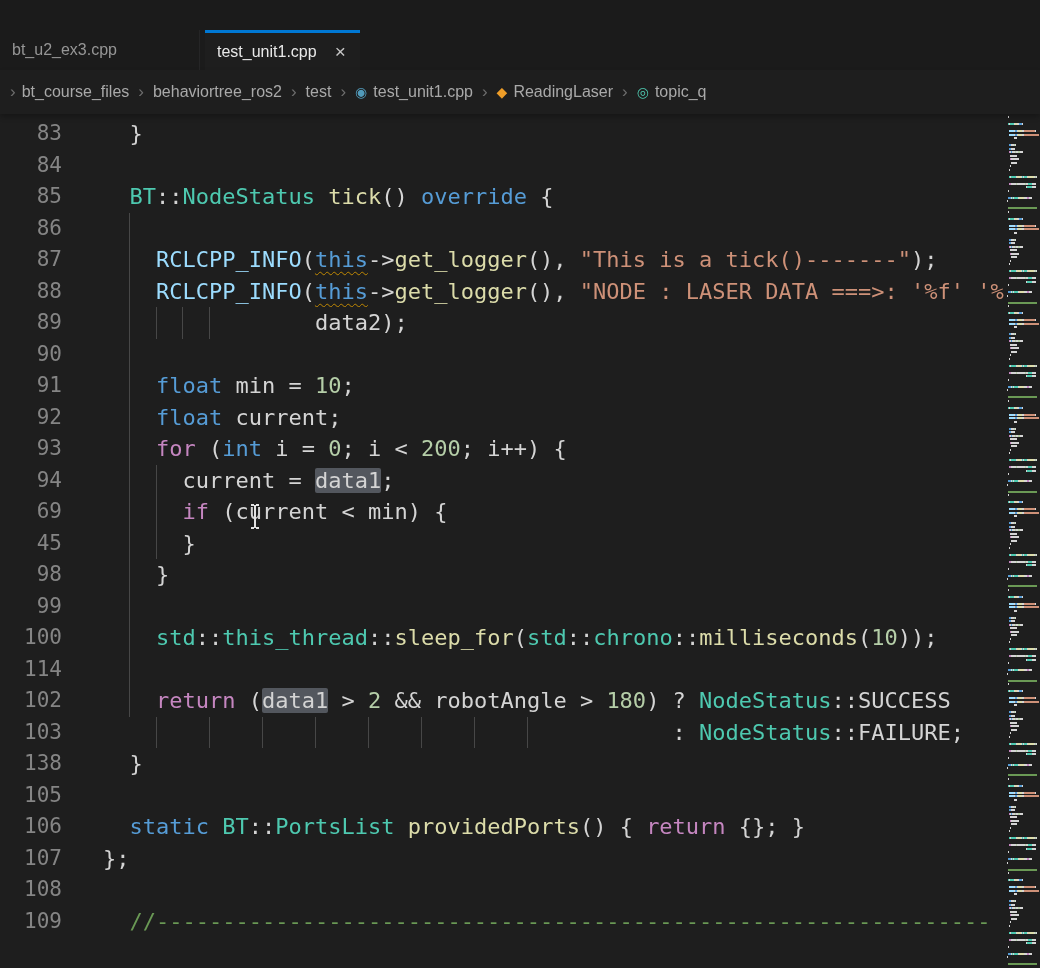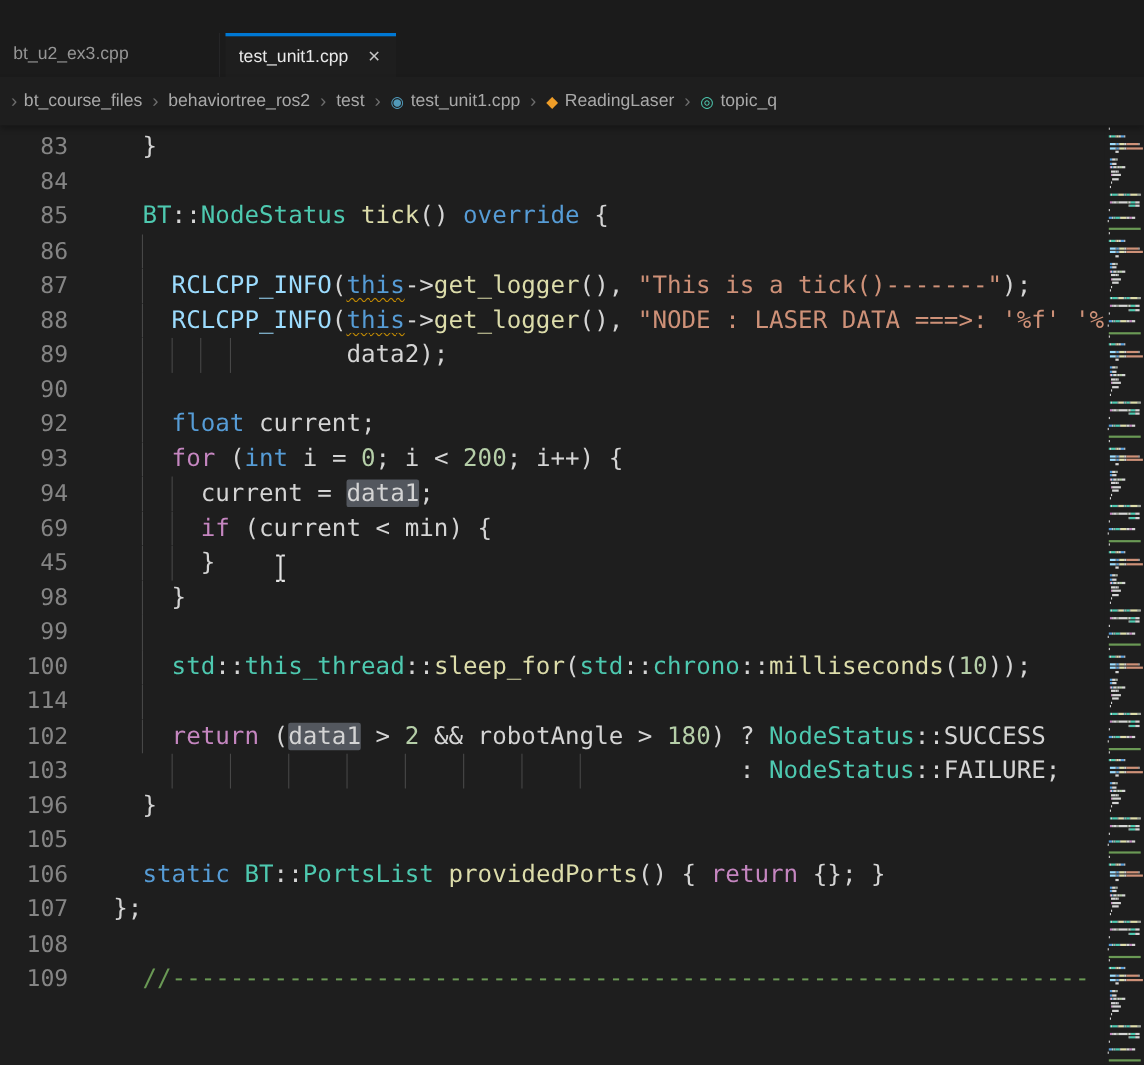--- a/index.html
+++ b/index.html
@@ -96,32 +96,33 @@
   <div id="editor">
     <div id="code-lines">
         <div class="line"><div class="ln">83</div><div class="lc"><span>  <span style="color: rgb(212, 212, 212);">}</span></span></div></div>
         <div class="line"><div class="ln">84</div><div class="lc"><span></span></div></div>
         <div class="line"><div class="ln">85</div><div class="lc"><span>  <span style="color: rgb(78, 201, 176);">BT</span><span style="color: rgb(212, 212, 212);">::</span><span style="color: rgb(78, 201, 176);">NodeStatus</span><span style="color: rgb(212, 212, 212);"> </span><span style="color: rgb(220, 220, 170);">tick</span><span style="color: rgb(212, 212, 212);">() </span><span style="color: rgb(86, 156, 214);">override</span><span style="color: rgb(212, 212, 212);"> {</span></span></div></div>
         <div class="line"><div class="ln">86</div><div class="lc"><span class="iguide" style="left: calc(2ch + 41px);"></span><span></span></div></div>
         <div class="line"><div class="ln">87</div><div class="lc"><span class="iguide" style="left: calc(2ch + 41px);"></span><span>    <span style="color: rgb(156, 220, 254);">RCLCPP_INFO</span><span style="color: rgb(212, 212, 212);">(</span><span class="sq" style="color: rgb(86, 156, 214);">this</span><span style="color: rgb(212, 212, 212);">-&gt;</span><span style="color: rgb(220, 220, 170);">get_logger</span><span style="color: rgb(212, 212, 212);">(), </span><span style="color: rgb(206, 145, 120);">"This is a tick()-------"</span><span style="color: rgb(212, 212, 212);">);</span></span></div></div>
         <div class="line"><div class="ln">88</div><div class="lc"><span class="iguide" style="left: calc(2ch + 41px);"></span><span>    <span style="color: rgb(156, 220, 254);">RCLCPP_INFO</span><span style="color: rgb(212, 212, 212);">(</span><span class="sq" style="color: rgb(86, 156, 214);">this</span><span style="color: rgb(212, 212, 212);">-&gt;</span><span style="color: rgb(220, 220, 170);">get_logger</span><span style="color: rgb(212, 212, 212);">(), </span><span style="color: rgb(206, 145, 120);">"NODE : LASER DATA ===&gt;: '%f' '%f'</span></span></div></div>
         <div class="line"><div class="ln">89</div><div class="lc"><span class="iguide" style="left: calc(2ch + 41px);"></span><span class="iguide" style="left: calc(4ch + 41px);"></span><span class="iguide" style="left: calc(6ch + 41px);"></span><span class="iguide" style="left: calc(8ch + 41px);"></span><span>                <span style="color: rgb(212, 212, 212);">data2);</span></span></div></div>
         <div class="line"><div class="ln">90</div><div class="lc"><span class="iguide" style="left: calc(2ch + 41px);"></span><span></span></div></div>
+        <div class="line"><div class="ln">91</div><div class="lc"><span class="iguide" style="left: calc(2ch + 41px);"></span><span>    <span style="color: rgb(86, 156, 214);">float</span><span style="color: rgb(212, 212, 212);"> min = </span><span style="color: rgb(181, 206, 168);">10</span><span style="color: rgb(212, 212, 212);">;</span></span></div></div>
         <div class="line"><div class="ln">92</div><div class="lc"><span class="iguide" style="left: calc(2ch + 41px);"></span><span>    <span style="color: rgb(86, 156, 214);">float</span><span style="color: rgb(212, 212, 212);"> current;</span></span></div></div>
         <div class="line"><div class="ln">93</div><div class="lc"><span class="iguide" style="left: calc(2ch + 41px);"></span><span>    <span style="color: rgb(197, 134, 192);">for</span><span style="color: rgb(212, 212, 212);"> (</span><span style="color: rgb(86, 156, 214);">int</span><span style="color: rgb(212, 212, 212);"> i = </span><span style="color: rgb(181, 206, 168);">0</span><span style="color: rgb(212, 212, 212);">; i &lt; </span><span style="color: rgb(181, 206, 168);">200</span><span style="color: rgb(212, 212, 212);">; i++) {</span></span></div></div>
         <div class="line"><div class="ln">94</div><div class="lc"><span class="iguide" style="left: calc(2ch + 41px);"></span><span class="iguide" style="left: calc(4ch + 41px);"></span><span>      <span style="color: rgb(212, 212, 212);">current = </span><span class="hl" style="color: rgb(212, 212, 212);">data1</span><span style="color: rgb(212, 212, 212);">;</span></span></div></div>
         <div class="line"><div class="ln">69</div><div class="lc"><span class="iguide" style="left: calc(2ch + 41px);"></span><span class="iguide" style="left: calc(4ch + 41px);"></span><span>      <span style="color: rgb(197, 134, 192);">if</span><span style="color: rgb(212, 212, 212);"> (current &lt; min) {</span></span></div></div>
         <div class="line"><div class="ln">45</div><div class="lc"><span class="iguide" style="left: calc(2ch + 41px);"></span><span class="iguide" style="left: calc(4ch + 41px);"></span><span>      <span style="color: rgb(212, 212, 212);">}</span></span></div></div>
         <div class="line"><div class="ln">98</div><div class="lc"><span class="iguide" style="left: calc(2ch + 41px);"></span><span>    <span style="color: rgb(212, 212, 212);">}</span></span></div></div>
         <div class="line"><div class="ln">99</div><div class="lc"><span class="iguide" style="left: calc(2ch + 41px);"></span><span></span></div></div>
         <div class="line"><div class="ln">100</div><div class="lc"><span class="iguide" style="left: calc(2ch + 41px);"></span><span>    <span style="color: rgb(78, 201, 176);">std</span><span style="color: rgb(212, 212, 212);">::</span><span style="color: rgb(78, 201, 176);">this_thread</span><span style="color: rgb(212, 212, 212);">::</span><span style="color: rgb(220, 220, 170);">sleep_for</span><span style="color: rgb(212, 212, 212);">(</span><span style="color: rgb(78, 201, 176);">std</span><span style="color: rgb(212, 212, 212);">::</span><span style="color: rgb(78, 201, 176);">chrono</span><span style="color: rgb(212, 212, 212);">::</span><span style="color: rgb(220, 220, 170);">milliseconds</span><span style="color: rgb(212, 212, 212);">(</span><span style="color: rgb(181, 206, 168);">10</span><span style="color: rgb(212, 212, 212);">));</span></span></div></div>
         <div class="line"><div class="ln">114</div><div class="lc"><span class="iguide" style="left: calc(2ch + 41px);"></span><span></span></div></div>
         <div class="line"><div class="ln">102</div><div class="lc"><span class="iguide" style="left: calc(2ch + 41px);"></span><span>    <span style="color: rgb(197, 134, 192);">return</span><span style="color: rgb(212, 212, 212);"> (</span><span class="hl" style="color: rgb(212, 212, 212);">data1</span><span style="color: rgb(212, 212, 212);"> &gt; </span><span style="color: rgb(181, 206, 168);">2</span><span style="color: rgb(212, 212, 212);"> &amp;&amp; robotAngle &gt; </span><span style="color: rgb(181, 206, 168);">180</span><span style="color: rgb(212, 212, 212);">) ? </span><span style="color: rgb(78, 201, 176);">NodeStatus</span><span style="color: rgb(212, 212, 212);">::SUCCESS</span></span></div></div>
         <div class="line"><div class="ln">103</div><div class="lc"><span class="iguide" style="left: calc(4ch + 41px);"></span><span class="iguide" style="left: calc(8ch + 41px);"></span><span class="iguide" style="left: calc(12ch + 41px);"></span><span class="iguide" style="left: calc(16ch + 41px);"></span><span class="iguide" style="left: calc(20ch + 41px);"></span><span class="iguide" style="left: calc(24ch + 41px);"></span><span class="iguide" style="left: calc(28ch + 41px);"></span><span class="iguide" style="left: calc(32ch + 41px);"></span><span>                                           <span style="color: rgb(212, 212, 212);">: </span><span style="color: rgb(78, 201, 176);">NodeStatus</span><span style="color: rgb(212, 212, 212);">::FAILURE;</span></span></div></div>
-        <div class="line"><div class="ln">196</div><div class="lc"><span>  <span style="color: rgb(212, 212, 212);">}</span></span></div></div>
+        <div class="line"><div class="ln">138</div><div class="lc"><span>  <span style="color: rgb(212, 212, 212);">}</span></span></div></div>
         <div class="line"><div class="ln">105</div><div class="lc"><span></span></div></div>
         <div class="line"><div class="ln">106</div><div class="lc"><span>  <span style="color: rgb(86, 156, 214);">static</span><span style="color: rgb(212, 212, 212);"> </span><span style="color: rgb(78, 201, 176);">BT</span><span style="color: rgb(212, 212, 212);">::</span><span style="color: rgb(78, 201, 176);">PortsList</span><span style="color: rgb(212, 212, 212);"> </span><span style="color: rgb(220, 220, 170);">providedPorts</span><span style="color: rgb(212, 212, 212);">() { </span><span style="color: rgb(197, 134, 192);">return</span><span style="color: rgb(212, 212, 212);"> {}; }</span></span></div></div>
         <div class="line"><div class="ln">107</div><div class="lc"><span><span style="color: rgb(212, 212, 212);">};</span></span></div></div>
         <div class="line"><div class="ln">108</div><div class="lc"><span></span></div></div>
         <div class="line"><div class="ln">109</div><div class="lc"><span>  <span style="color: rgb(106, 153, 85);">//---------------------------------------------------------------</span></span></div></div>
       </div>
   </div>
 
   <div id="minimap">
       <div class="mm-row"><span class="mm-seg mm-sp" style="width: 0.9px;"></span><span class="mm-seg" style="width: 1px; background: rgb(212, 212, 212);"></span></div>

